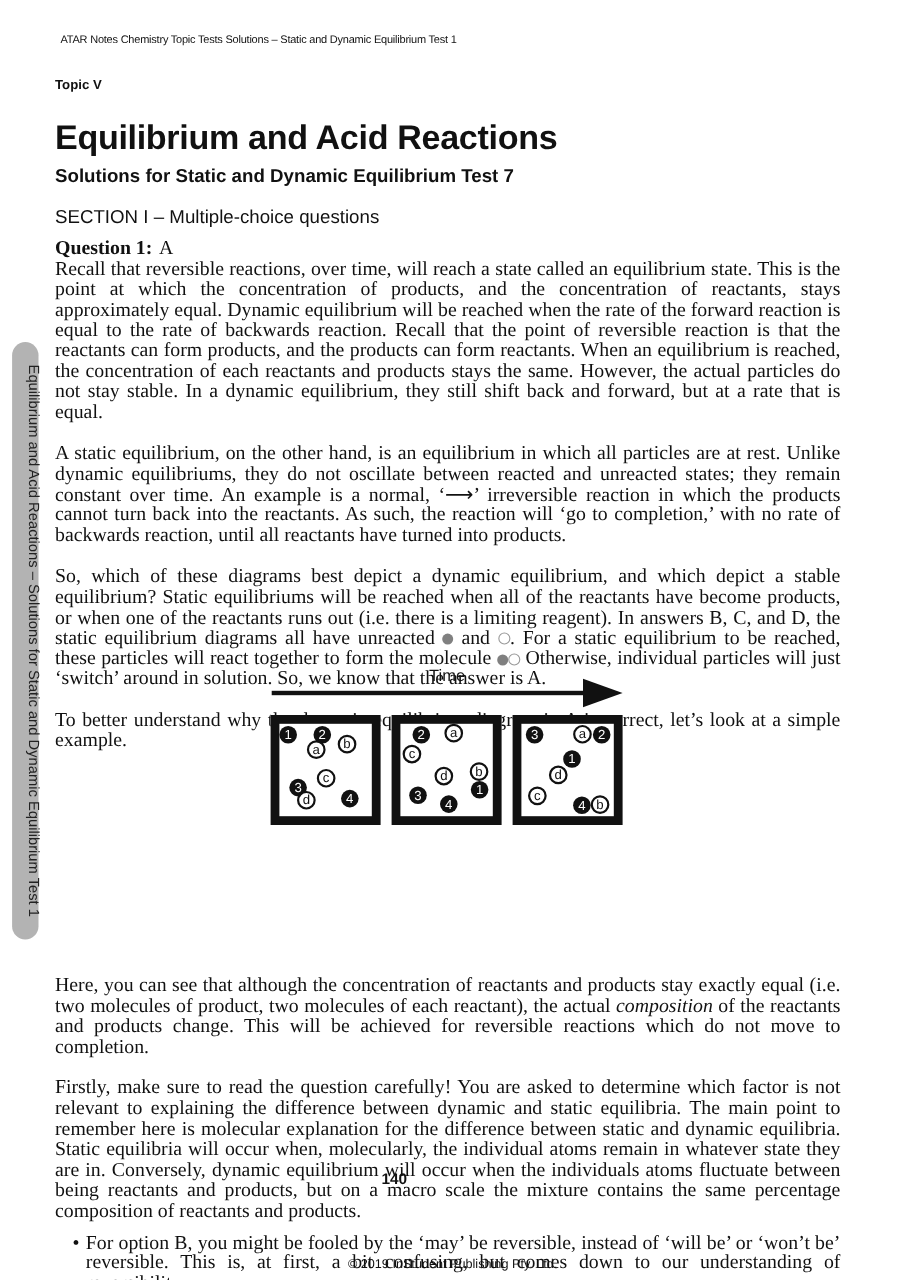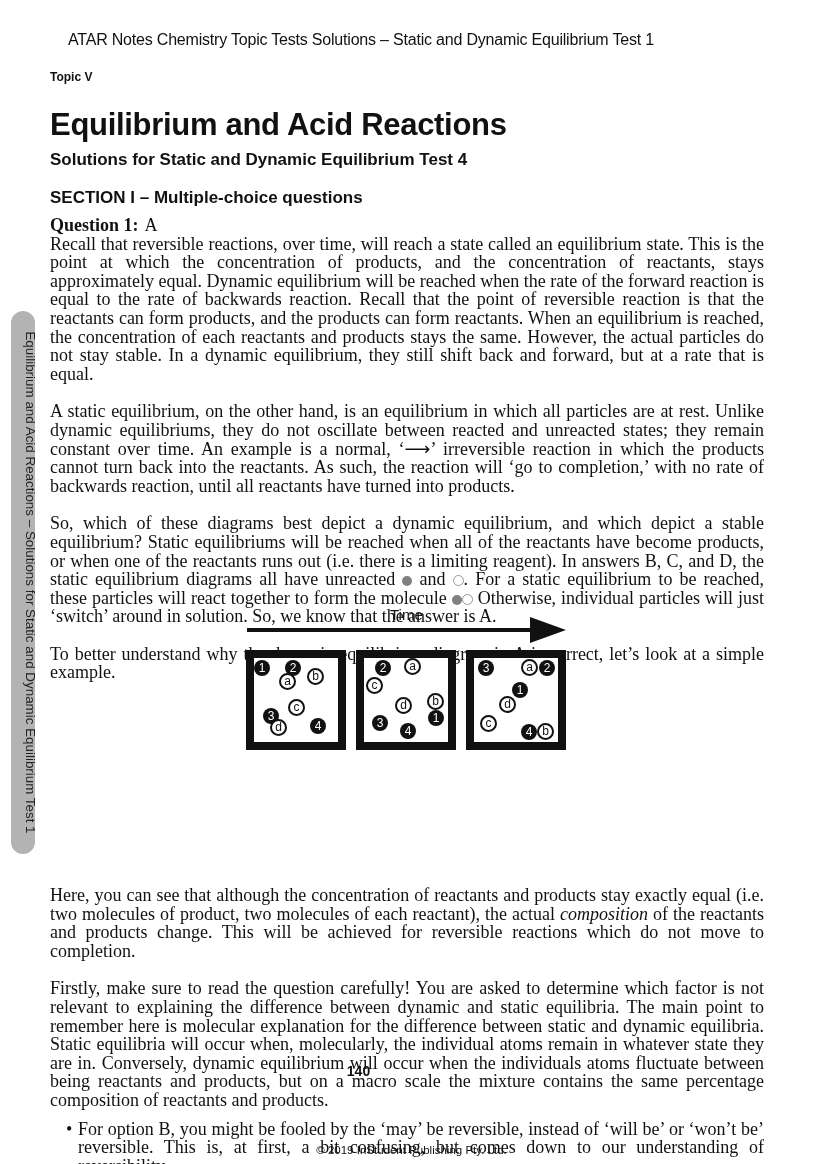--- a/index.html
+++ b/index.html
@@ -1,22 +1,22 @@
 <!DOCTYPE html>
 <html><head>
 <meta charset="utf-8">
 <style>
   html, body { margin: 0; padding: 0; background: #ffffff; }
   body { width: 823px; height: 1164px; position: relative; overflow: hidden;
          font-family: "Liberation Sans", sans-serif; color: #111; }
-  .running-header { position: absolute; left: 68px; top: 31px; font-size: 16px; letter-spacing: -0.2px; }
+  .running-header { position: absolute; left: 55px; top: 31px; font-size: 10px; letter-spacing: -0.2px; }
   .topic { position: absolute; left: 50px; top: 70px; font-size: 12px; font-weight: bold; }
   .title { position: absolute; left: 50px; top: 107px; font-size: 31px; font-weight: bold; letter-spacing: -0.3px; }
   .subtitle { position: absolute; left: 50px; top: 150px; font-size: 17px; font-weight: bold; }
-  .section { position: absolute; left: 50px; top: 188px; font-size: 17px; font-weight: bold; }
+  .section { position: absolute; left: 50px; top: 188px; font-size: 17px; font-weight: normal; }
   .content { position: absolute; left: 50px; top: 216px; width: 714px; font-size: 18px; line-height: 18.6px; font-family: Liberation Serif, serif; }
   .content p { margin: 0; text-align: justify; }
   .q-head { font-weight: bold; }
   .q-ans { font-weight: normal; margin-left: 6px; }
   .gap { height: 19px; }
   .inline-dot { display: inline-block; width: 10px; height: 10px; border-radius: 50%; vertical-align: -1px; }
   .dot-grey { background: #808080; }
   .dot-white { border: 1px solid #999; width: 9px; height: 9px; background: #fff; }
   .side-tab { position: absolute; left: 11px; top: 311px; width: 24px; height: 543px; background: #b3b3b3;
               border-radius: 12px; }
@@ -37,21 +37,21 @@
   .bullets li::before { content: "•"; position: absolute; left: -12px; }
   .page-num { position: absolute; left: 0; width: 717px; top: 1063px; text-align: center; font-size: 14px; font-weight: bold; }
   .copyright { position: absolute; left: 0; width: 823px; top: 1144px; text-align: center; font-size: 11.5px; }
 </style>
 </head>
 <body>
 
 <div class="running-header">ATAR Notes Chemistry Topic Tests Solutions – Static and Dynamic Equilibrium Test 1</div>
 <div class="topic">Topic V</div>
 <div class="title">Equilibrium and Acid Reactions</div>
-<div class="subtitle">Solutions for Static and Dynamic Equilibrium Test 4</div>
+<div class="subtitle">Solutions for Static and Dynamic Equilibrium Test 7</div>
 <div class="section">SECTION I – Multiple-choice questions</div>
 
 <div class="side-tab"></div>
 <div class="side-tab-text">Equilibrium and Acid Reactions – Solutions for Static and Dynamic Equilibrium Test 1</div>
 
 <div class="content">
   <div>
     <span class="q-head">Question 1:</span><span class="q-ans">A</span>
   </div>
   <p>Recall that reversible reactions, over time, will reach a state called an equilibrium state. This is the point at which the concentration of products, and the concentration of reactants, stays approximately equal. Dynamic equilibrium will be reached when the rate of the forward reaction is equal to the rate of backwards reaction. Recall that the point of reversible reaction is that the reactants can form products, and the products can form reactants. When an equilibrium is reached, the concentration of each reactants and products stays the same. However, the actual particles do not stay stable. In a dynamic equilibrium, they still shift back and forward, but at a rate that is equal.</p>

